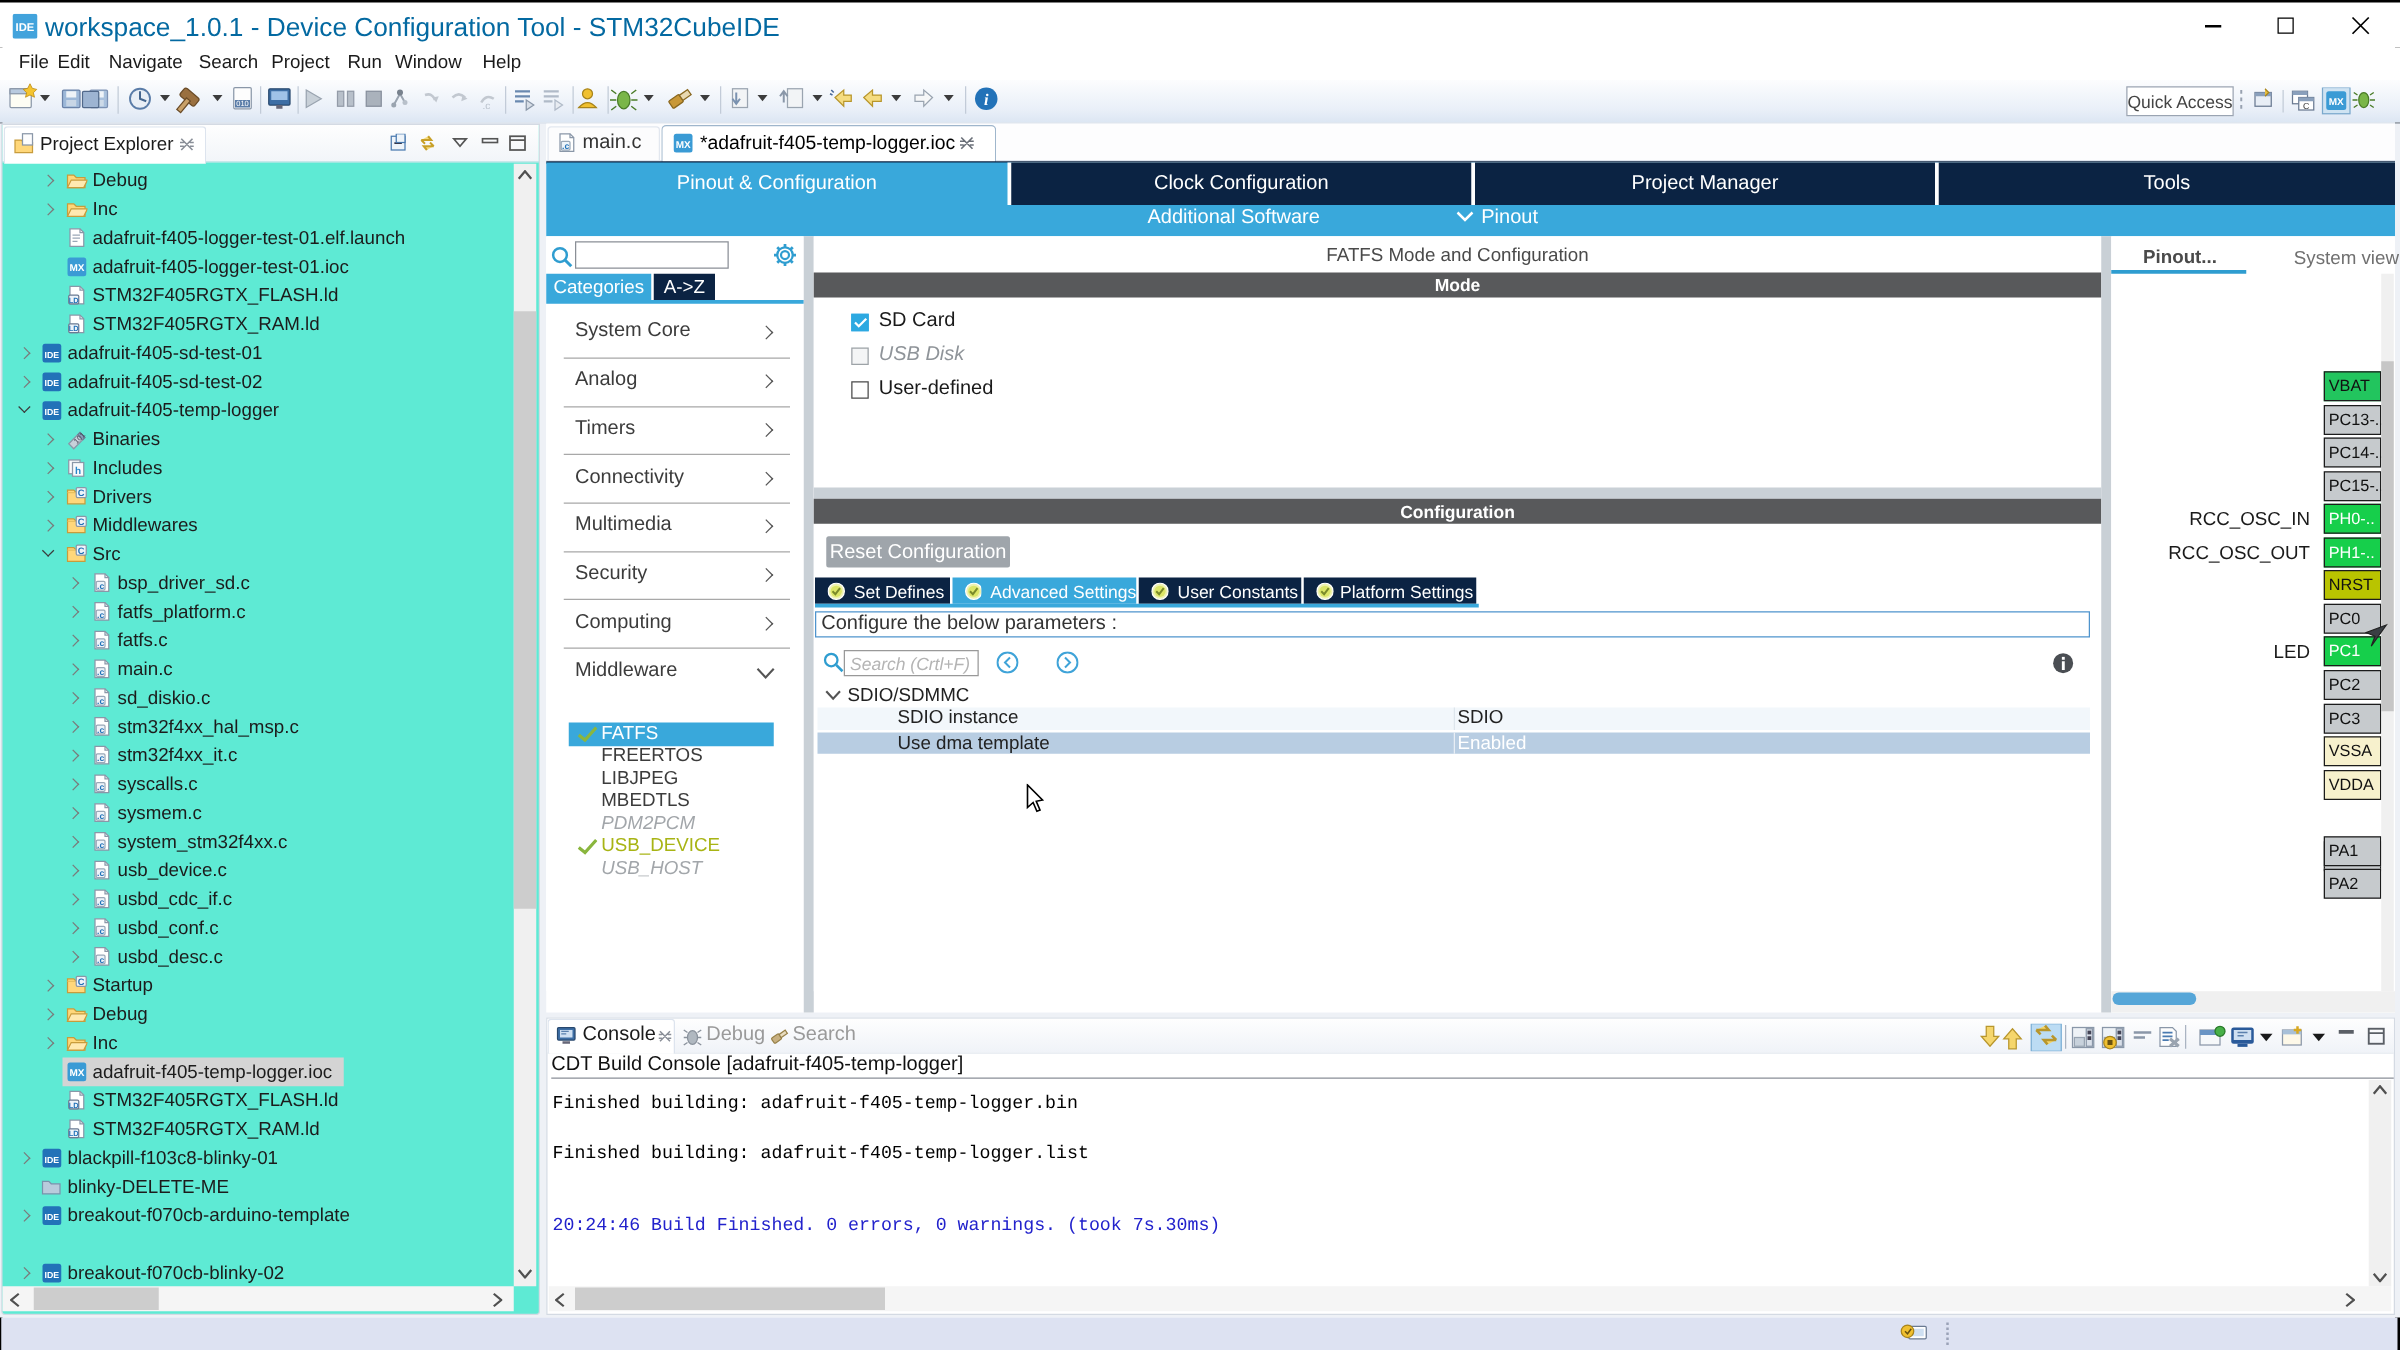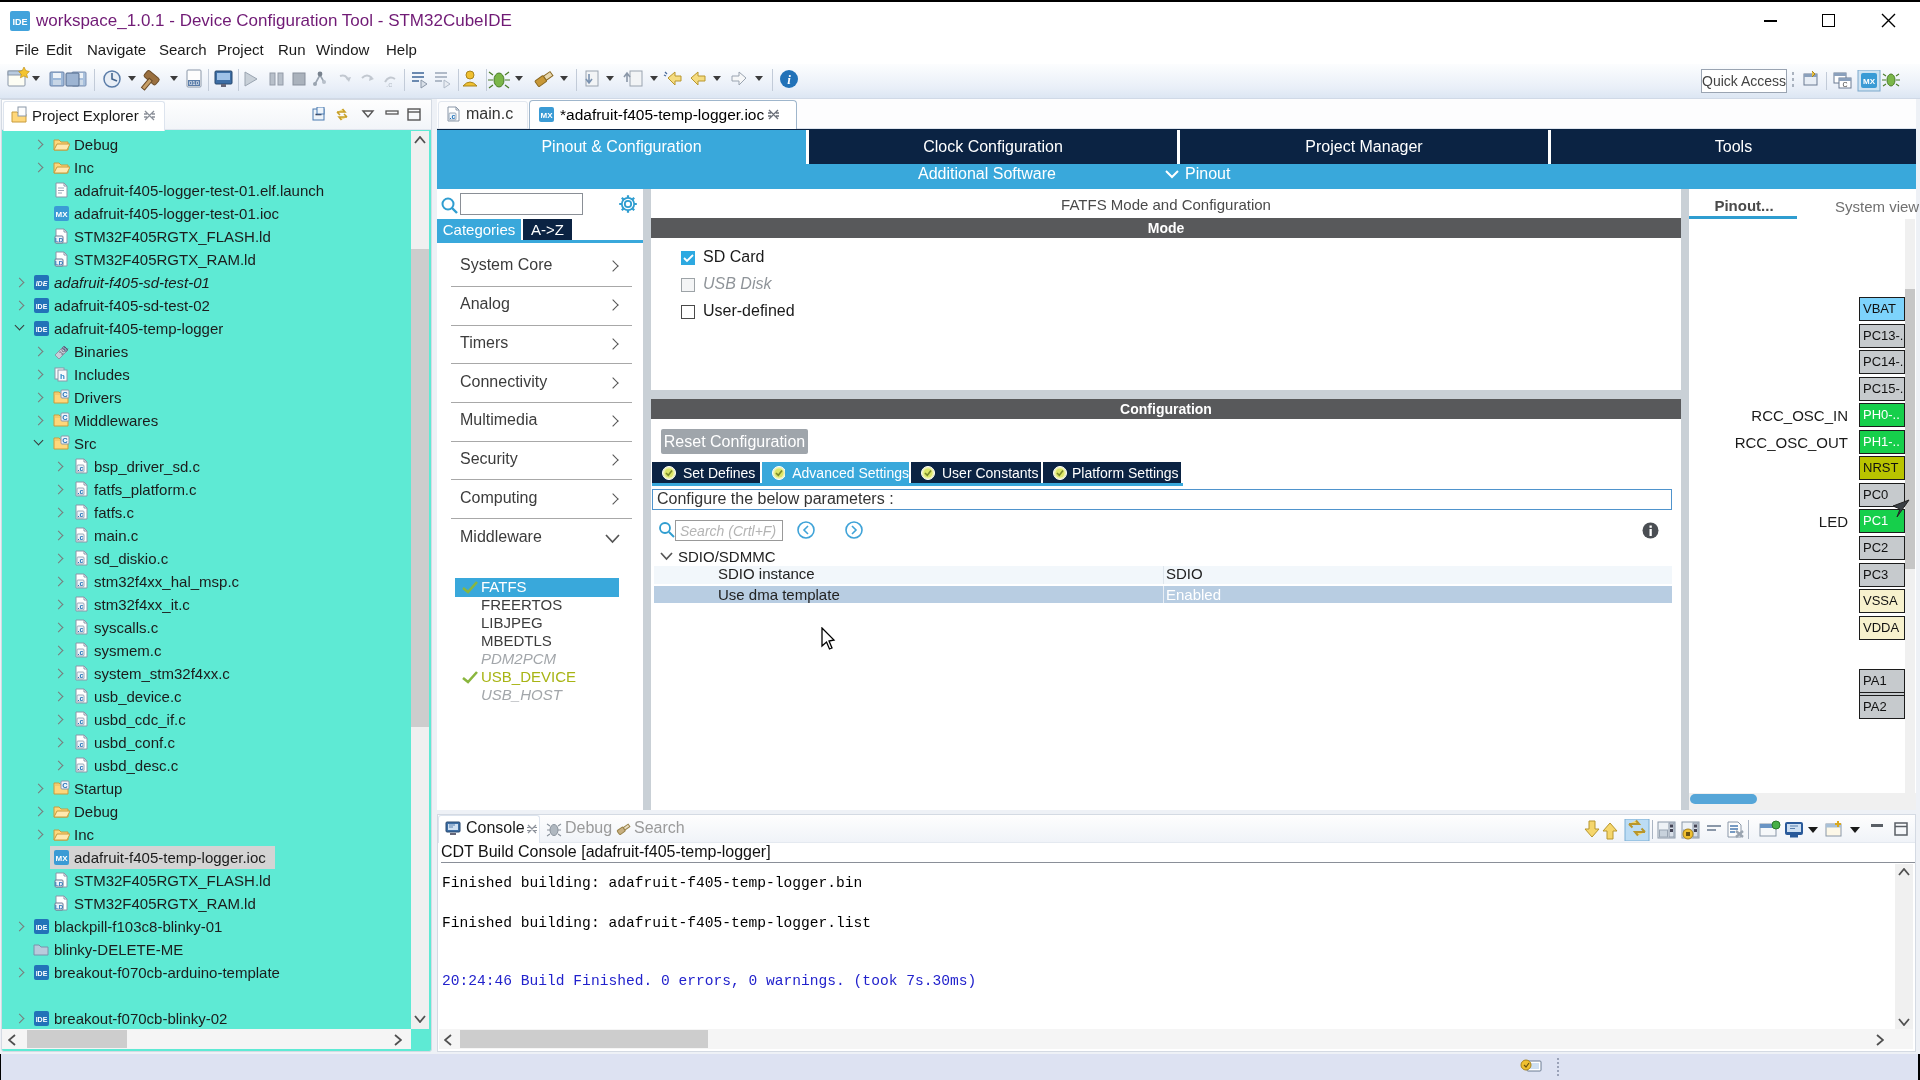--- a/index.html
+++ b/index.html
@@ -1,21 +1,21 @@
 <!DOCTYPE html>
 <html><head>
 <meta charset="utf-8">
 <style>
 * { margin:0; padding:0; box-sizing:border-box; }
 html,body { width:1920px; height:1080px; }
 body { font-family:"Liberation Sans",sans-serif; position:relative; background:#fff; overflow:hidden; }
 .abs { position:absolute; }
 
 #tbar { position:absolute; left:0; top:0; width:1920px; height:38px; background:#fff; border-top:2px solid #000; }
-#title-text { position:absolute; left:36px; top:9px; font-size:17px; color:#701a75; }
+#title-text { position:absolute; left:36px; top:9px; font-size:21px; color:#0369a1; }
 #menubar { position:absolute; left:0; top:38px; width:1920px; height:26px; background:#fff; font-size:15px; color:#1a1a1a; }
 #menubar span { position:absolute; top:3px; }
 #toolbar { position:absolute; left:0; top:64px; width:1920px; height:35px; background:linear-gradient(#fcfdfe,#e9eff8 70%,#dce6f3); border-bottom:1px solid #d0d9e6; }
 
 #mainbg { position:absolute; left:0; top:99px; width:1920px; height:955px; background:#eef1f6; }
 #explorer { position:absolute; left:1px; top:99px; width:431px; height:953px; background:#5eead4; border:1px solid #d4dae3; border-radius:0 0 3px 3px; }
 #editor { position:absolute; left:437px; top:99px; width:1479px; height:711px; background:#fff; }
 #consolep { position:absolute; left:437px; top:814px; width:1479px; height:238px; background:#fff; border:1px solid #d4dae3; }
 #statusbar { position:absolute; left:1px; top:1054px; width:1917px; height:26px; background:#dde2f2; }
 
@@ -283,21 +283,21 @@
           <use href="#i-ld"></use>
         </svg>
         <span class="abs" style="left:72px;top:3px;z-index:1">STM32F405RGTX_FLASH.ld</span>
       </div>
 <div class="trow" style="left:0;top:148px;width:405px;">
         <svg class="abs" style="left:51px;top:3px;z-index:1" width="17" height="17">
           <use href="#i-ld"></use>
         </svg>
         <span class="abs" style="left:72px;top:3px;z-index:1">STM32F405RGTX_RAM.ld</span>
       </div>
-<div class="trow" style="left:0;top:171px;width:405px;font-style:italic;">
+<div class="trow" style="left:0;top:171px;width:405px;">
         <span class="chev" style="position:absolute;left:14px;top:8px;margin-top:0;"></span>
         <svg class="abs" style="left:31px;top:3px;z-index:1" width="17" height="17">
           <use href="#i-ide"></use>
         </svg>
         <span class="abs" style="left:52px;top:3px;z-index:1">adafruit-f405-sd-test-01</span>
       </div>
 <div class="trow" style="left:0;top:194px;width:405px;">
         <span class="chev" style="position:absolute;left:14px;top:8px;margin-top:0;"></span>
         <svg class="abs" style="left:31px;top:3px;z-index:1" width="17" height="17">
           <use href="#i-ide"></use>
@@ -709,21 +709,21 @@
       <path d="M2 1 L2 19 L6.5 15 L9.5 22 L12 21 L9 14 L14 13 Z" fill="#fff" stroke="#000" stroke-width="1.3"></path>
     </svg>
 
  <div class="abs" style="left:1244px;top:90px;width:8px;height:621px;background:#c9d0d6;"></div>
 
  <div id="pinout">
       <div class="abs" style="left:1252px;top:90px;width:227px;height:621px;background:#fff;"></div>
       <div class="abs" style="left:1252px;top:98px;width:110px;text-align:center;font-size:15px;font-weight:bold;color:#4a4a4a;">Pinout...</div>
       <div class="abs" style="left:1252px;top:117px;width:108px;height:3px;background:#2f9dd0;"></div>
       <div class="abs" style="left:1398px;top:99px;width:90px;font-size:15px;color:#707070;">System view</div>
-      <div class="pin" style="top:198.0px;left:1422px;background:#7dd3fc;color:#111;">VBAT</div>
+      <div class="pin" style="top:198.0px;left:1422px;background:#22c55e;color:#111;">VBAT</div>
       <div class="pin" style="top:224.6px;left:1422px;background:#c6cacd;color:#111;">PC13-..</div>
       <div class="pin" style="top:251.1px;left:1422px;background:#c6cacd;color:#111;">PC14-..</div>
       <div class="pin" style="top:277.6px;left:1422px;background:#c6cacd;color:#111;">PC15-..</div>
       <div class="pin" style="top:304.2px;left:1422px;background:#16cf4b;color:#fff;">PH0-..</div>
       <div class="pin" style="top:330.8px;left:1422px;background:#16cf4b;color:#fff;">PH1-..</div>
       <div class="pin" style="top:357.3px;left:1422px;background:#b9c400;color:#111;">NRST</div>
       <div class="pin" style="top:383.9px;left:1422px;background:#c6cacd;color:#111;">PC0</div>
       <div class="pin" style="top:410.4px;left:1422px;background:#16cf4b;color:#fff;">PC1</div>
       <div class="pin" style="top:437.0px;left:1422px;background:#c6cacd;color:#111;">PC2</div>
       <div class="pin" style="top:463.5px;left:1422px;background:#c6cacd;color:#111;">PC3</div>

